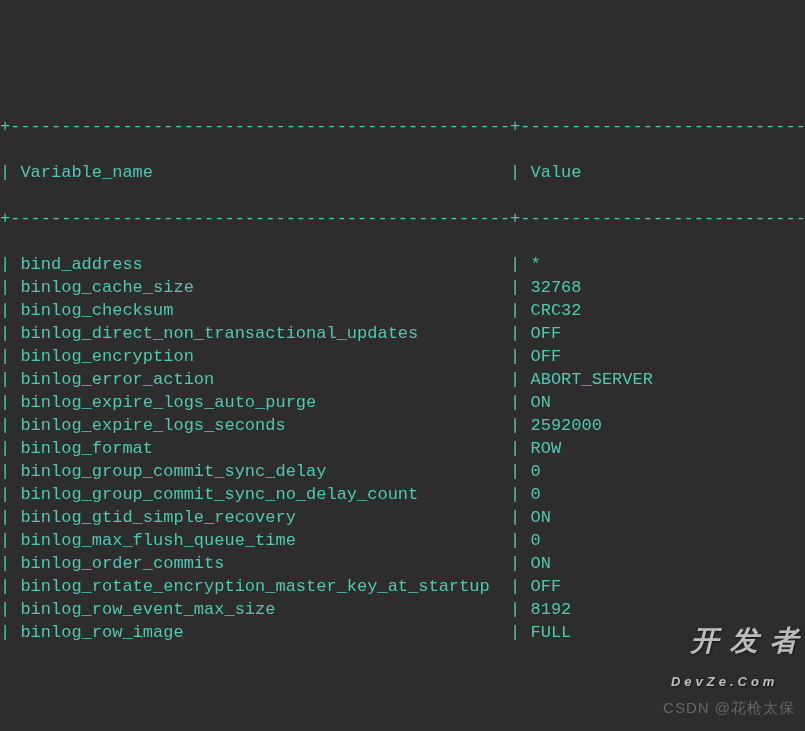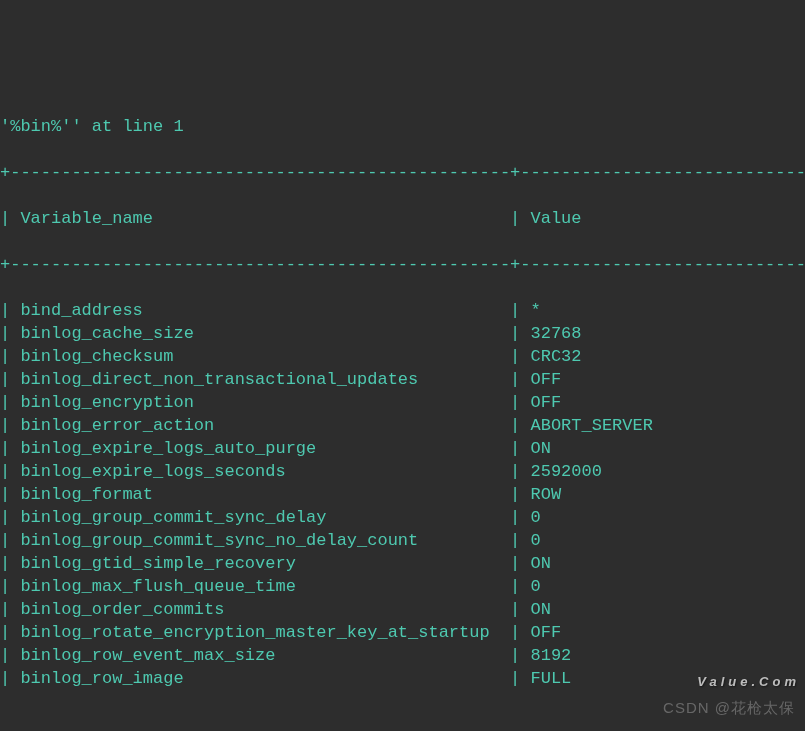--- a/index.html
+++ b/index.html
@@ -53,26 +53,26 @@
       letter-spacing: 4px;
       margin-top: -5px;
     }
   </style>
 </head>
 <body>
 
 
 
 <div class="terminal">
-<div class="line">'%bin%'' at line 1</div>
 <div class="line">+-------------------------------------------------+------------------------------</div>
 <div class="line">| Variable_name                                   | Value                        |</div>
 <div class="line">+-------------------------------------------------+------------------------------</div>
 <div id="rows-container"><div class="line">| bind_address                                    | *                            |</div><div class="line">| binlog_cache_size                               | 32768                        |</div><div class="line">| binlog_checksum                                 | CRC32                        |</div><div class="line">| binlog_direct_non_transactional_updates         | OFF                          |</div><div class="line">| binlog_encryption                               | OFF                          |</div><div class="line">| binlog_error_action                             | ABORT_SERVER                 |</div><div class="line">| binlog_expire_logs_auto_purge                   | ON                           |</div><div class="line">| binlog_expire_logs_seconds                      | 2592000                      |</div><div class="line">| binlog_format                                   | ROW                          |</div><div class="line">| binlog_group_commit_sync_delay                  | 0                            |</div><div class="line">| binlog_group_commit_sync_no_delay_count         | 0                            |</div><div class="line">| binlog_gtid_simple_recovery                     | ON                           |</div><div class="line">| binlog_max_flush_queue_time                     | 0                            |</div><div class="line">| binlog_order_commits                            | ON                           |</div><div class="line">| binlog_rotate_encryption_master_key_at_startup  | OFF                          |</div><div class="line">| binlog_row_event_max_size                       | 8192                         |</div><div class="line">| binlog_row_image                                | FULL                         |</div></div>
 </div>
 
 <div class="watermark-dev">
-  <span class="sub">Value.Com</span>
+  <span>开 发 者</span>
+  <span class="sub">DevZe.Com</span>
 </div>
 <div class="watermark-csdn">CSDN @花枪太保</div>
 
 
 
 
 </body></html>

